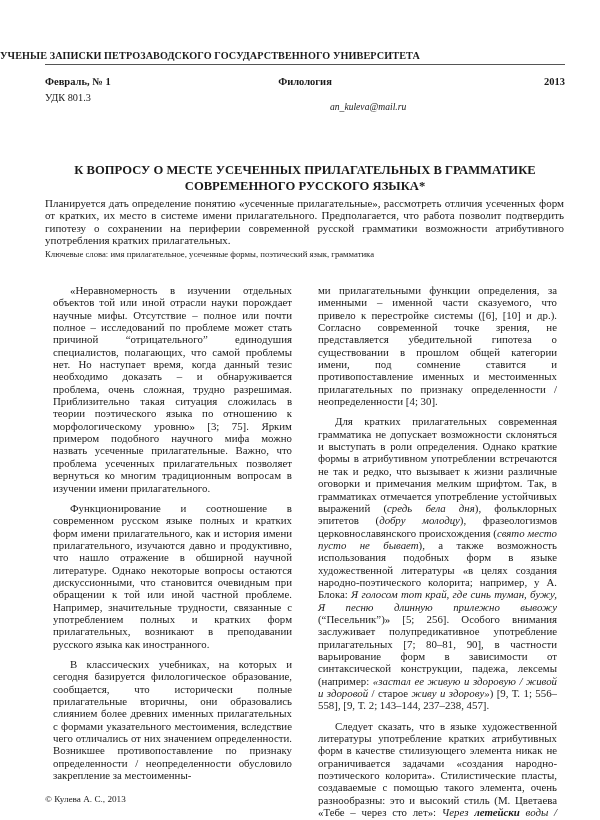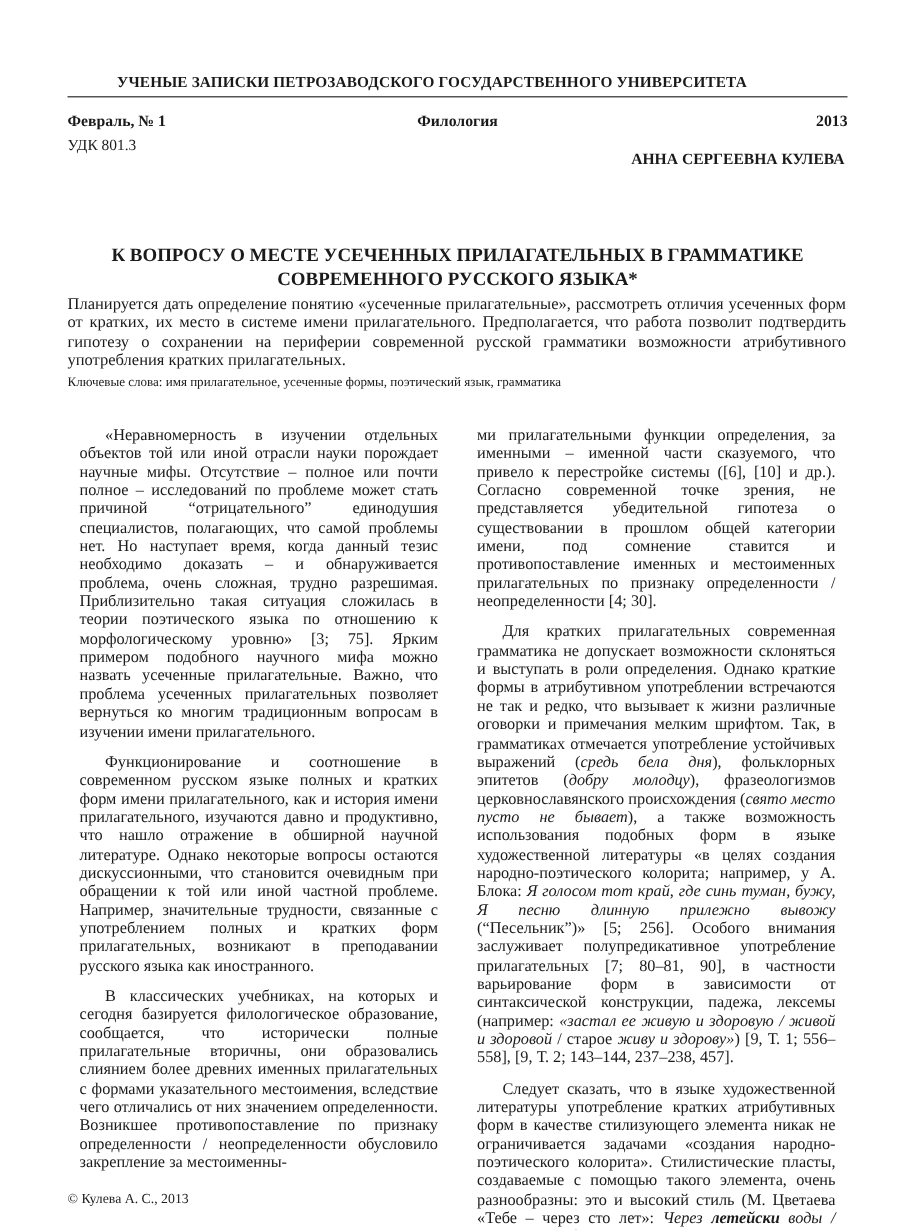--- a/index.html
+++ b/index.html
@@ -1,18 +1,18 @@
 <!DOCTYPE html>
 <html><head>
 <meta charset="utf-8">
 <style>
   html, body { margin:0; padding:0; background:#ffffff; }
   body { width:600px; height:820px; position:relative; overflow:hidden;
          font-family:"Liberation Serif","DejaVu Serif",serif; color:#1a1a1a; }
-  .journal { position:absolute; top:50px; left:0; width:576px; text-align:center;
+  .journal { position:absolute; top:50px; left:0; width:576px; 
              font-weight:bold; font-size:10.2px; letter-spacing:0.1px; }
   .rule { position:absolute; top:64px; left:45px; width:520px; height:0; border-top:1px solid #555; }
   .meta { position:absolute; top:76px; left:45px; width:520px; font-size:10.5px; font-weight:bold; }
   .meta .l { position:absolute; left:0; }
   .meta .c { position:absolute; left:0; width:520px; text-align:center; }
   .meta .r { position:absolute; right:0; }
   .udk { position:absolute; top:92px; left:45px; font-size:10.3px; }
   .author { position:absolute; top:102px; left:330px; width:233px; font-size:9.6px; line-height:10.8px; }
   .author .name { text-align:right; font-weight:bold; font-size:10.4px; margin-bottom:1px; }
   .author .email { font-style:italic; }
@@ -36,21 +36,21 @@
 <div class="rule"></div>
 
 <div class="meta">
   <span class="l">Февраль, № 1</span>
   <span class="c">Филология</span>
   <span class="r">2013</span>
 </div>
 <div class="udk">УДК 801.3</div>
 
 <div class="author">
-  <div class="name">АННА СЕРГЕЕВНА КУЛЕВА</div>
+  <div class="email">an_kuleva@mail.ru</div>
 </div>
 
 <div class="title">К ВОПРОСУ О МЕСТЕ УСЕЧЕННЫХ ПРИЛАГАТЕЛЬНЫХ В ГРАММАТИКЕ СОВРЕМЕННОГО РУССКОГО ЯЗЫКА*</div>
 <div class="abstract">Планируется дать определение понятию «усеченные прилагательные», рассмотреть отличия усеченных форм от кратких, их место в системе имени прилагательного. Предполагается, что работа позволит подтвердить гипотезу о сохранении на периферии современной русской грамматики возможности атрибутивного употребления кратких прилагательных.</div>
 <div class="keywords">Ключевые слова: имя прилагательное, усеченные формы, поэтический язык, грамматика</div>
 
 <div class="col left">
   <p>«Неравномерность в изучении отдельных объектов той или иной отрасли науки порождает научные мифы. Отсутствие – полное или почти полное – исследований по проблеме может стать причиной “отрицательного” единодушия специалистов, полагающих, что самой проблемы нет. Но наступает время, когда данный тезис необходимо доказать – и обнаруживается проблема, очень сложная, трудно разрешимая. Приблизительно такая ситуация сложилась в теории поэтического языка по отношению к морфологическому уровню» [3; 75]. Ярким примером подобного научного мифа можно назвать усеченные прилагательные. Важно, что проблема усеченных прилагательных позволяет вернуться ко многим традиционным вопросам в изучении имени прилагательного.</p>
   <p>Функционирование и соотношение в современном русском языке полных и кратких форм имени прилагательного, как и история имени прилагательного, изучаются давно и продуктивно, что нашло отражение в обширной научной литературе. Однако некоторые вопросы остаются дискуссионными, что становится очевидным при обращении к той или иной частной проблеме. Например, значительные трудности, связанные с употреблением полных и кратких форм прилагательных, возникают в преподавании русского языка как иностранного.</p>
   <p>В классических учебниках, на которых и сегодня базируется филологическое образование, сообщается, что исторически полные прилагательные вторичны, они образовались слиянием более древних именных прилагательных с формами указательного местоимения, вследствие чего отличались от них значением определенности. Возникшее противопоставление по признаку определенности / неопределенности обусловило закрепление за местоименны-</p>

